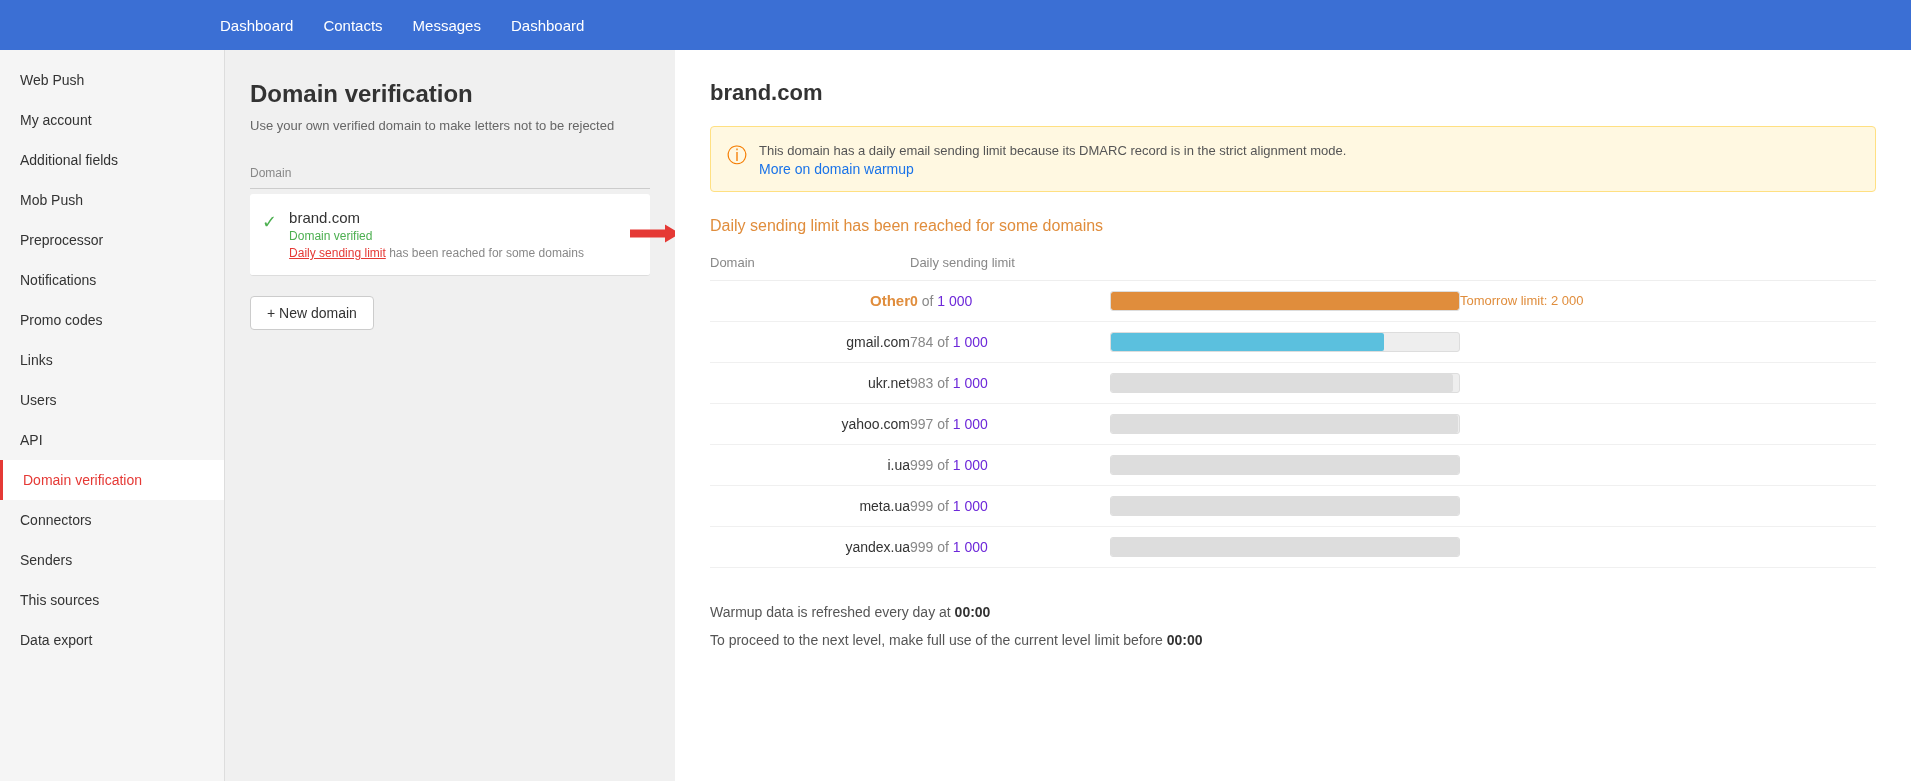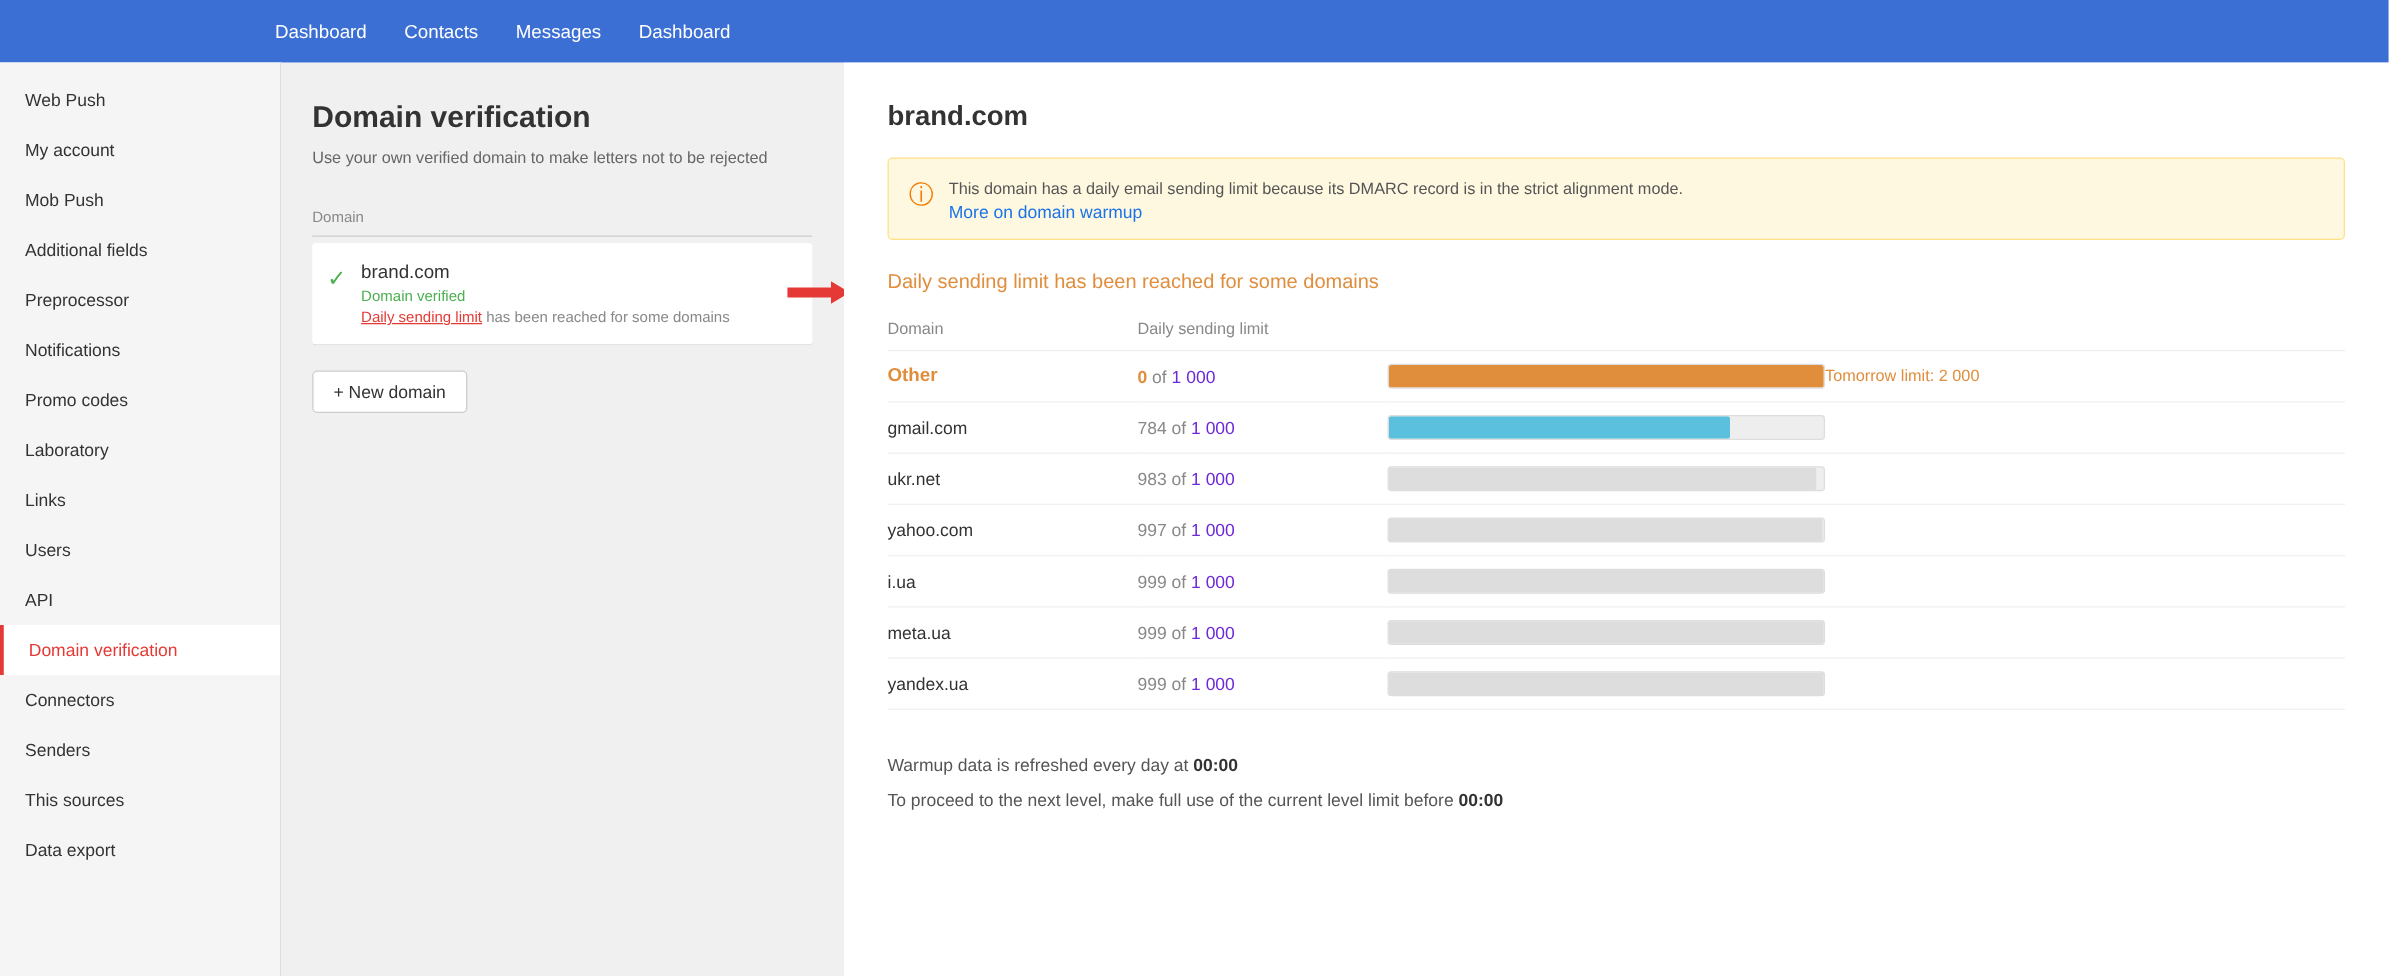--- a/index.html
+++ b/index.html
@@ -187,21 +187,21 @@
       color: #888;
       font-size: 13px;
       padding-bottom: 10px;
       border-bottom: 1px solid #eee;
     }
     .sending-table td {
       padding: 10px 0;
       border-bottom: 1px solid #f0f0f0;
       vertical-align: middle;
     }
-    .domain-col { font-size: 14px; color: #333; width: 200px; }
+    .domain-col { font-size: 14px; color: #333; width: 200px; text-align: right; }
     .domain-col.other { color: #e08d3c; font-weight: bold; font-size: 15px; }
     .limit-col { width: 200px; font-size: 14px; color: #888; white-space: nowrap; }
     .limit-col .used { color: #e08d3c; font-weight: bold; }
     .bar-col { width: 350px; padding-right: 15px; }
     .tomorrow-col { color: #e08d3c; font-size: 13px; white-space: nowrap; }
 
     .progress-bar-bg {
       background: #eee;
       border-radius: 3px;
       height: 20px;
@@ -235,26 +235,25 @@
     <span class="top-nav-link">Messages</span>
     <span class="top-nav-link">Dashboard</span>
   </div>
 </div>
 
 <div class="main-layout">
 
   <div class="sidebar">
     <div class="sidebar-item">Web Push</div>
     <div class="sidebar-item">My account</div>
+    <div class="sidebar-item">Additional fields</div>
     <div class="sidebar-item">Mob Push</div>
-    <div class="sidebar-item">Additional fields</div>
     <div class="sidebar-item">Preprocessor</div>
     <div class="sidebar-item">Notifications</div>
     <div class="sidebar-item">Promo codes</div>
-    <div class="sidebar-item">Laboratory</div>
     <div class="sidebar-item">Links</div>
     <div class="sidebar-item">Users</div>
     <div class="sidebar-item">API</div>
     <div class="sidebar-item active">Domain verification</div>
     <div class="sidebar-item">Connectors</div>
     <div class="sidebar-item">Senders</div>
     <div class="sidebar-item">This sources</div>
     <div class="sidebar-item">Data export</div>
   </div>
 

